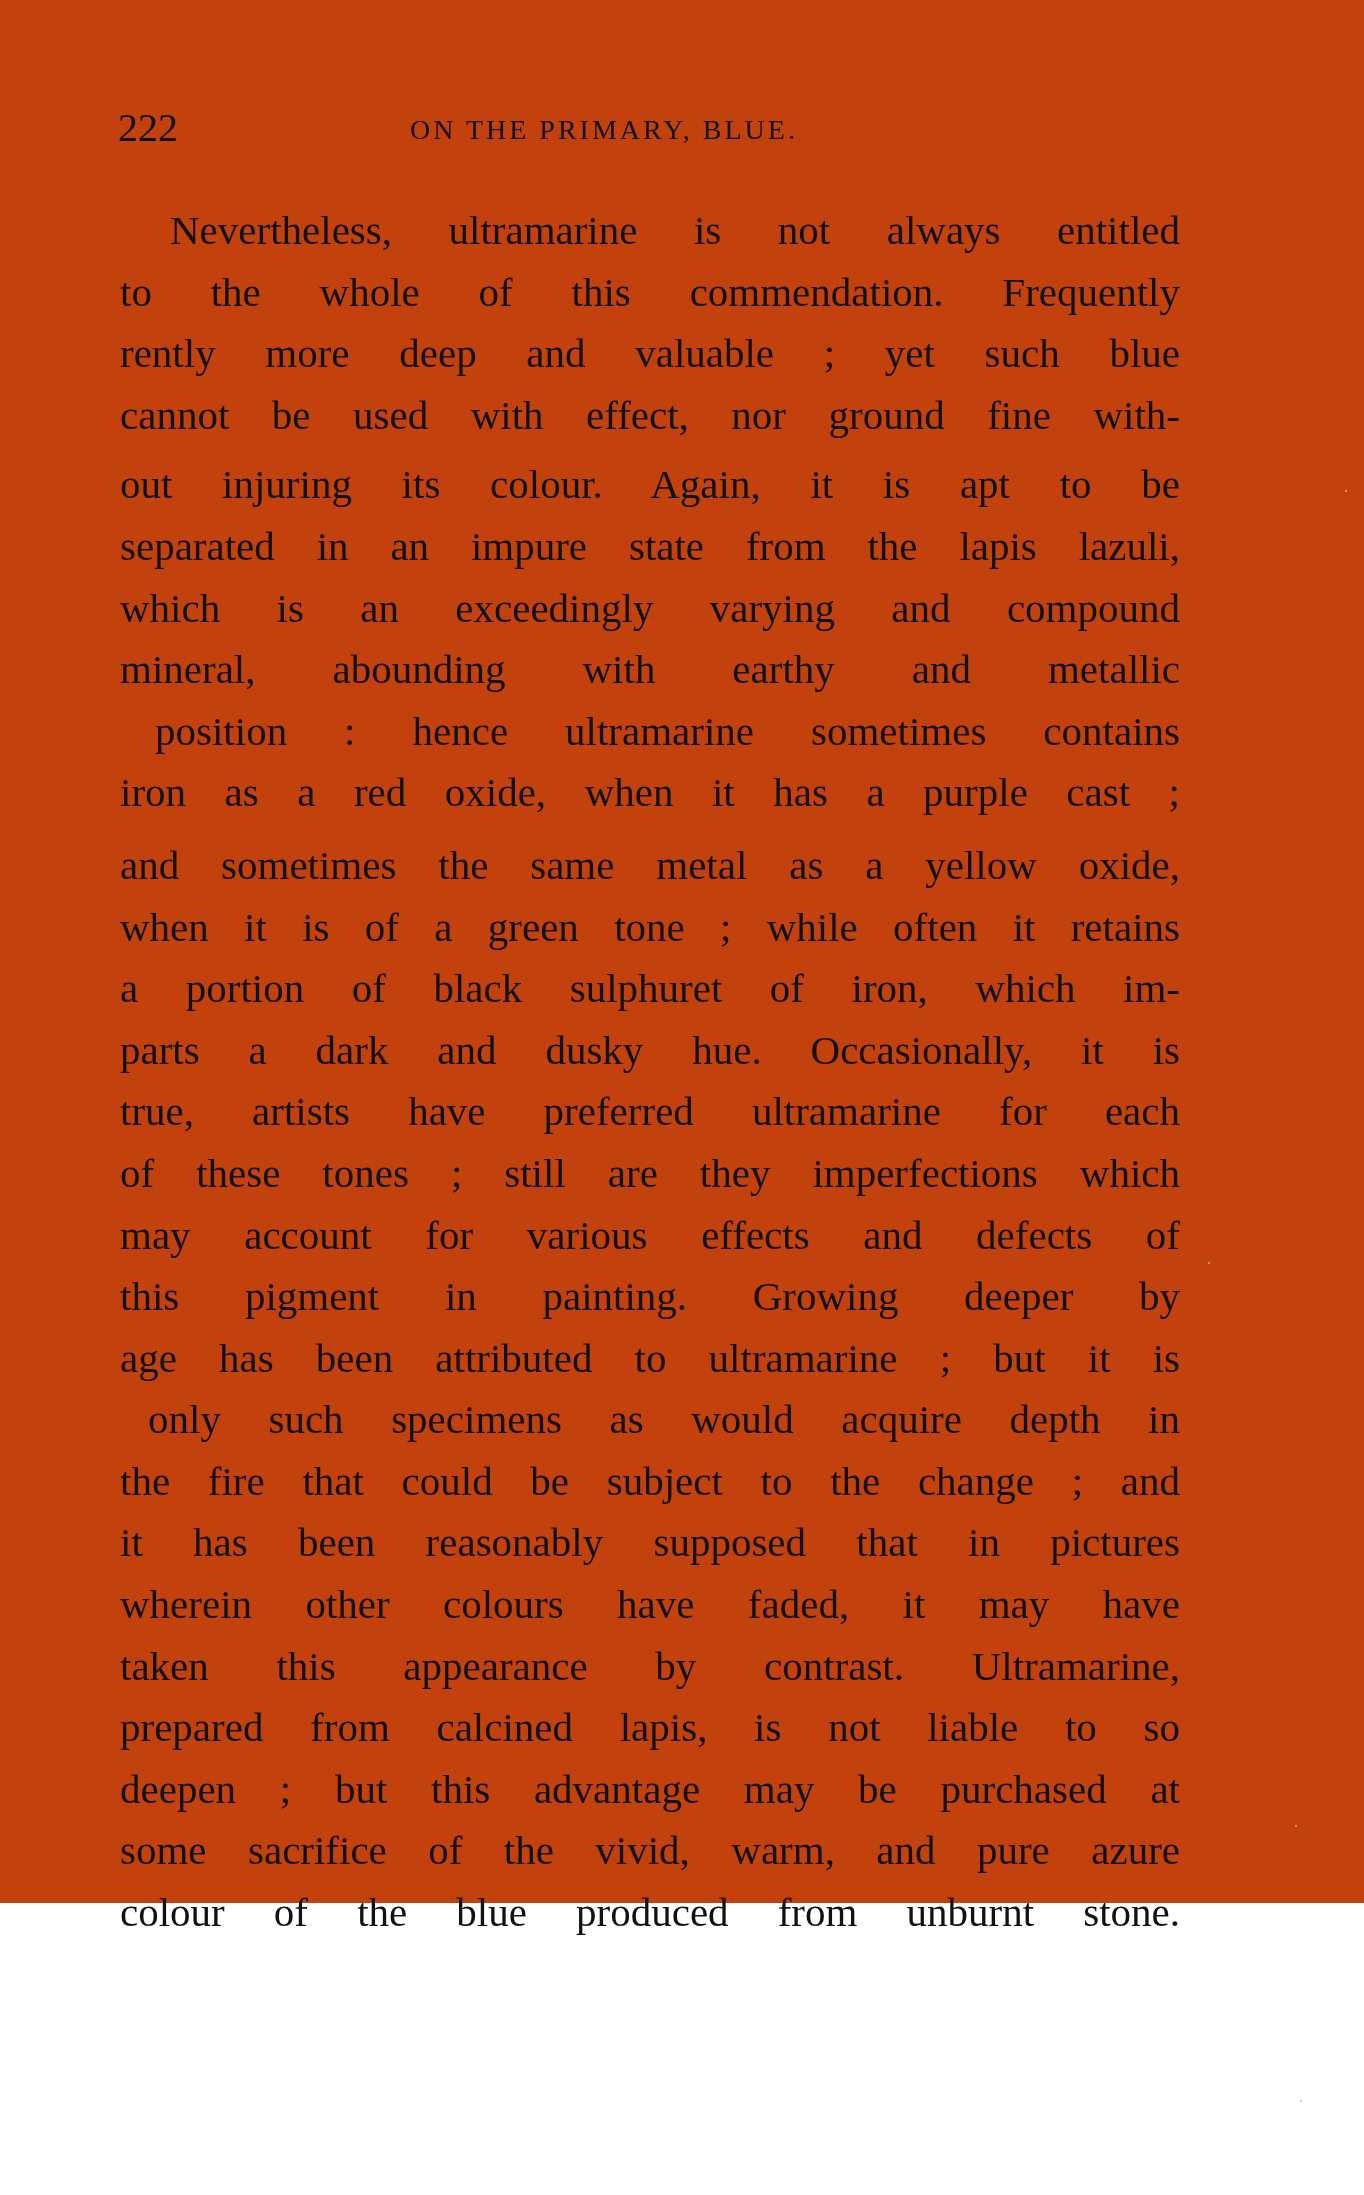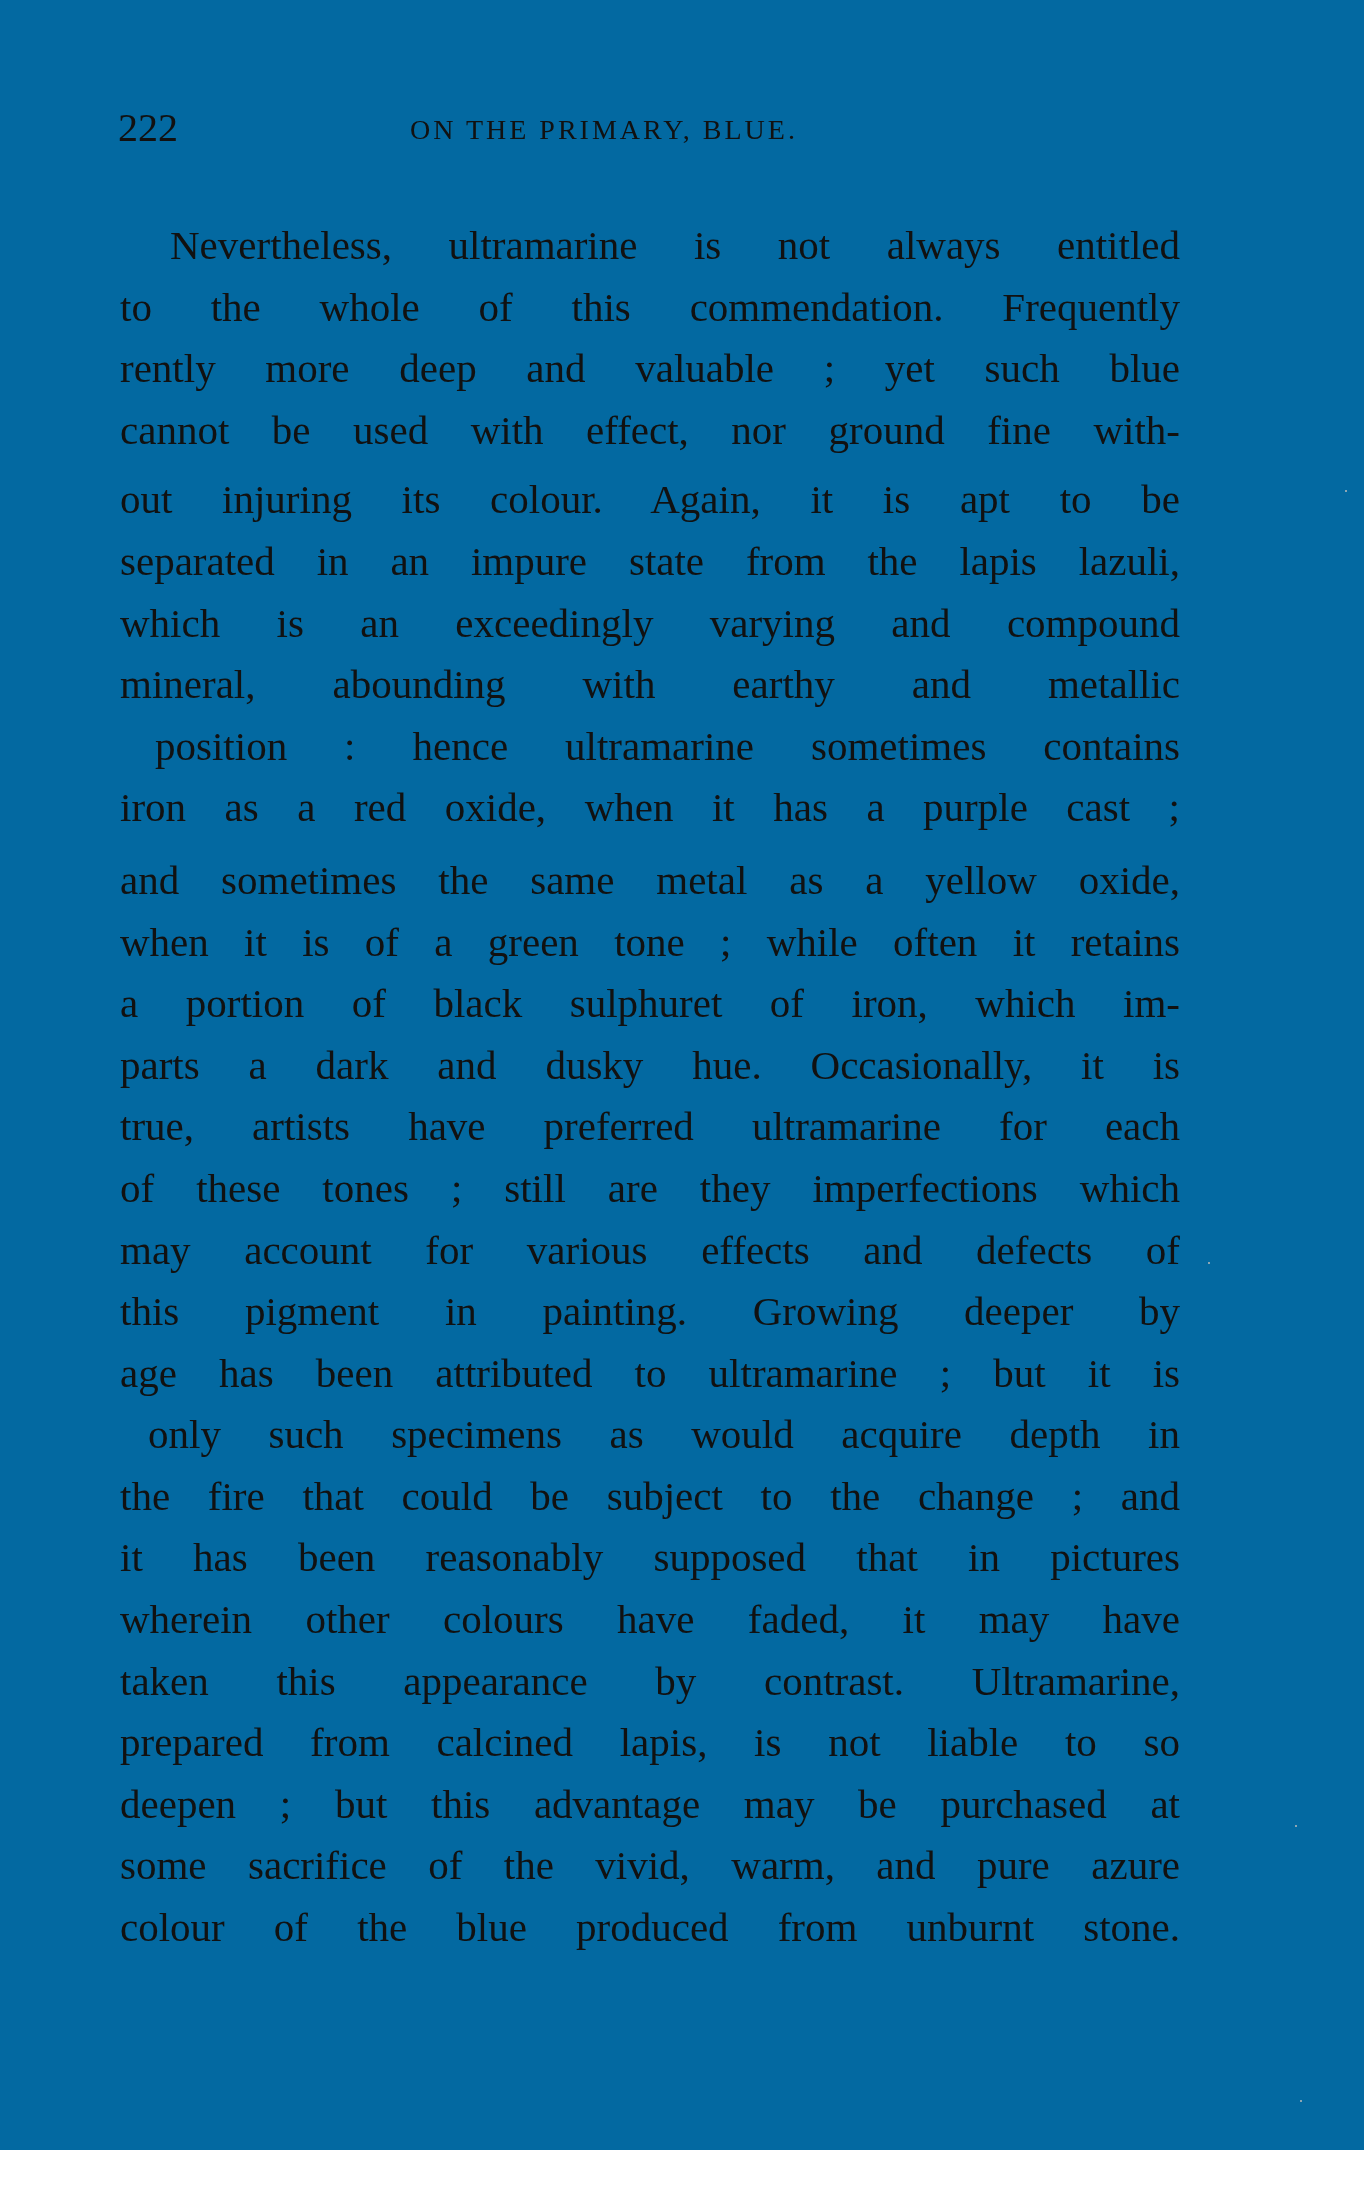--- a/index.html
+++ b/index.html
@@ -1,22 +1,22 @@
 <!DOCTYPE html>
 <html><head>
 <meta charset="utf-8">
 <style>
   html, body { margin: 0; padding: 0; background: #ffffff; }
   body { width: 1364px; height: 2195px; position: relative; overflow: hidden; }
-  .page { position: absolute; left: 0; top: 0; width: 1364px; height: 2150px; background: #0369a1; color: #111111; }
+  .page { position: absolute; left: 0; top: 0; width: 1364px; height: 1903px; background: #c2410c; color: #111111; }
   .page-number { position: absolute; left: 118px; top: 104px; font-family: "Liberation Serif", serif; font-size: 40px; line-height: 48px; }
   .running-head { position: absolute; left: 410px; top: 112px; width: 490px; font-family: "Liberation Serif", serif; font-size: 28px; line-height: 36px; letter-spacing: 3px; white-space: nowrap; }
   .body { position: absolute; left: 120px; top: 200px; width: 1060px; font-family: "Liberation Serif", serif; font-size: 41px; line-height: 61.6px; }
   .line { display: block; text-align: justify; text-align-last: justify; white-space: nowrap; height: 61.6px; }
-  .line.indent { padding-left: 50px; margin-top: 15px; }
+  .line.indent { padding-left: 50px; }
   .line.last { text-align-last: justify; }
   .speck { position: absolute; width: 2px; height: 2px; background: #bbb; border-radius: 1px; }
 </style>
 </head>
 <body>
 
 <div class="page">
   <div class="page-number">222</div>
   <div class="running-head">ON THE PRIMARY, BLUE.</div>
 

